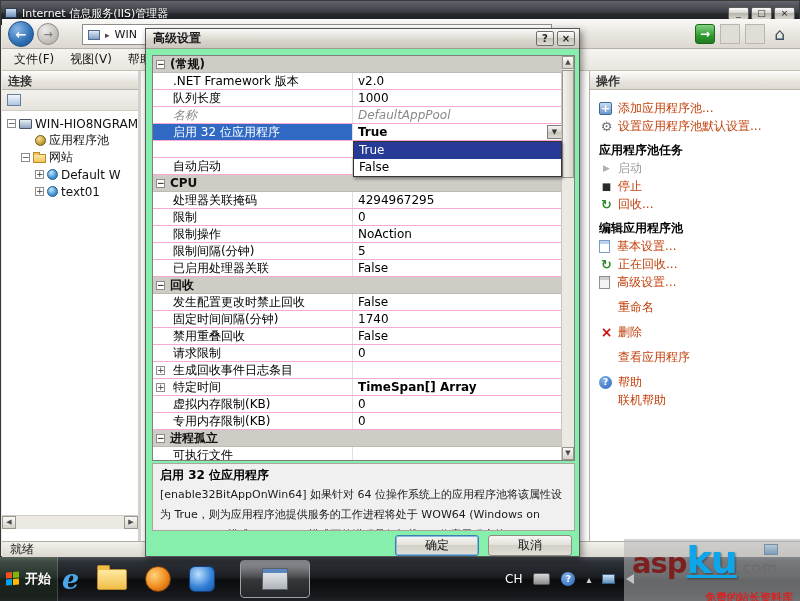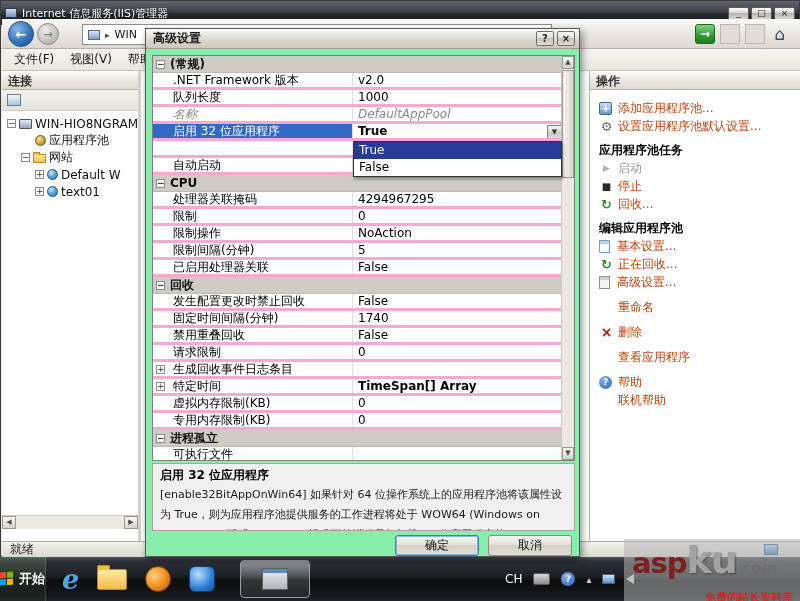--- a/index.html
+++ b/index.html
@@ -90,21 +90,21 @@
   .statusbar{position:absolute;left:1px;top:540px;width:798px;height:16px;background:linear-gradient(#f2f0eb,#dcd9d1);border-top:1px solid #b0ada5;display:flex;align-items:center;padding:0 8px;color:#222;}
   .status-net-icon{position:absolute;right:22px;top:2px;width:14px;height:11px;background:linear-gradient(#bfe0f8,#3d85c8);border:1px solid #2a5f96;}
 
   
   .dialog{position:absolute;left:145px;top:28px;width:435px;height:529px;background:#86efac;border:1px solid #565656;box-shadow:2px 3px 7px rgba(0,0,0,.45);z-index:10;}
   .dlg-titlebar{height:20px;background:linear-gradient(#fbfaf8,#d9d5cd 60%,#ccc8bf);border-bottom:1px solid #9e9b93;display:flex;align-items:center;padding:0 4px 0 7px;}
   .dlg-title{flex:1;font-weight:bold;font-size:12px;color:#1a1a1a;}
   .dlg-btn{width:18px;height:15px;margin-left:3px;background:linear-gradient(#fff,#dcd9d2 50%,#c6c3bb 50%,#dedbd4);border:1px solid #6e6e6e;border-radius:2px;font-size:10px;line-height:13px;text-align:center;color:#222;font-weight:bold;}
   .pgrid{position:absolute;left:6px;top:26px;width:423px;height:406px;border:1px solid #7f7f7f;background:#fff;overflow:hidden;}
   .grid-rows{position:absolute;left:0;top:0;width:410px;}
-  .grow{height:17px;display:flex;border-bottom:3px solid #f9a8d4;align-items:stretch;}
+  .grow{height:17px;display:flex;border-bottom:1px solid #f9a8d4;align-items:stretch;}
   .grow.cat{background:#cfccc5;border-bottom:1px solid #bdbab3;align-items:center;padding-left:3px;gap:5px;font-weight:bold;color:#111;}
   .lcell{width:200px;flex:none;display:flex;align-items:center;padding-left:3px;gap:4px;border-right:1px solid #e0e0e0;overflow:hidden;white-space:nowrap;}
   .slot{width:13px;flex:none;display:flex;align-items:center;}
   .vcell{flex:1;display:flex;align-items:center;padding-left:5px;overflow:hidden;white-space:nowrap;position:relative;}
   .grow.selected .lcell{background:#316ac5;color:#fff;}
   .muted{color:#8a8a8a;font-style:italic;}
   .boldv{font-weight:bold;}
   .combo-btn{position:absolute;right:1px;top:1px;width:15px;height:14px;background:linear-gradient(#f6f5f3,#dad7d0 50%,#c6c3bb 50%,#dedbd4);border:1px solid #7f7f7f;font-size:7px;line-height:12px;text-align:center;color:#333;}
   .combo-btn::before{content:"▼";}
   .vscroll{position:absolute;right:0;top:0;width:13px;height:100%;background:#ece9e2;border-left:1px solid #c9c6bf;}
@@ -117,21 +117,21 @@
   .dd-item.sel{background:#273a96;color:#fff;}
   .desc{position:absolute;left:6px;top:434px;width:423px;height:68px;border:1px solid #a8a59d;background:#f0f0f0;padding:3px 7px;overflow:hidden;}
   .desc-title{font-weight:bold;font-size:12px;margin-bottom:1px;color:#000;}
   .desc-text{font-size:11px;line-height:20px;color:#1a1a1a;}
   .dlg-buttons{position:absolute;left:0;top:506px;width:100%;display:flex;justify-content:flex-end;gap:9px;padding-right:7px;}
   .btn{width:84px;height:21px;background:linear-gradient(#f7f6f4,#e4e1da 45%,#d3d0c8 50%,#e1ded7);border:1px solid #8e8b83;border-radius:3px;font-size:12px;text-align:center;line-height:19px;color:#111;}
   .btn.default{border-color:#3c7fb1;box-shadow:inset 0 0 0 1px #86b9dd;}
 
   
   .taskbar{position:absolute;left:0;top:557px;width:800px;height:44px;background:linear-gradient(#4b5159,#2e3238 10%,#1a1d21 45%,#0a0c0e 52%,#16181b 88%,#20232  7);background:linear-gradient(#4b5159,#2e3238 10%,#1a1d21 45%,#0a0c0e 52%,#16181b 88%,#202327);}
-  .start-btn{position:absolute;left:0;top:0;height:44px;width:46px;display:flex;align-items:center;justify-content:center;gap:5px;color:#fff;font-weight:bold;font-size:13px;background:linear-gradient(rgba(120,160,110,.25),rgba(30,50,28,.25));border-right:1px solid rgba(255,255,255,.18);}
+  .start-btn{position:absolute;left:0;top:0;height:44px;width:58px;display:flex;align-items:center;justify-content:center;gap:5px;color:#fff;font-weight:bold;font-size:13px;background:linear-gradient(rgba(120,160,110,.25),rgba(30,50,28,.25));border-right:1px solid rgba(255,255,255,.18);}
   .start-flag-icon{width:14px;height:14px;display:grid;grid-template-columns:6px 6px;grid-template-rows:6px 6px;gap:1px;transform:skewY(-5deg);}
   .start-flag-icon i:nth-child(1){background:#f25022;} .start-flag-icon i:nth-child(2){background:#7fba00;}
   .start-flag-icon i:nth-child(3){background:#00a4ef;} .start-flag-icon i:nth-child(4){background:#ffb900;}
   .tb-icons{position:absolute;left:62px;top:0;height:44px;display:flex;align-items:center;gap:18px;}
   .ie-icon{color:#4aa7e8;font-size:27px;font-weight:bold;font-style:italic;font-family:"DejaVu Serif","Liberation Serif",serif;line-height:27px;}
   .ie-icon::before{content:"e";}
   .explorer-folder-icon{width:30px;height:21px;background:linear-gradient(#ffe9a2,#f0bd45);border:1px solid #b68c2c;border-radius:2px;position:relative;}
   .explorer-folder-icon::before{content:"";position:absolute;left:-1px;top:-5px;width:11px;height:4px;background:#f0bd45;border:1px solid #b68c2c;border-bottom:none;border-radius:2px 2px 0 0;}
   .browser-orange-icon{width:26px;height:26px;border-radius:50%;background:radial-gradient(circle at 35% 35%,#ffd27a,#f08a1d 55%,#a85410);border:1px solid #7c3d0a;}
   .messenger-icon{width:26px;height:26px;border-radius:6px;background:radial-gradient(circle at 35% 30%,#bfe0ff,#2f7fd6 60%,#1a55a0);border:1px solid #123d77;}
@@ -144,21 +144,21 @@
   .tray-help-icon::before{content:"?";}
   .chevron-up-icon{color:#cfcfcf;font-size:10px;}
   .chevron-up-icon::before{content:"▴";}
   .tray-display-icon{width:13px;height:10px;background:linear-gradient(#cfe4f5,#5e92c0);border:1px solid #3a5f84;}
   .tray-volume-icon{width:0;height:0;border-top:5px solid transparent;border-bottom:5px solid transparent;border-right:8px solid #d8d8d8;}
 
   
   .watermark{position:absolute;right:0;bottom:0;width:176px;height:62px;background:rgba(178,178,178,.55);z-index:40;padding:1px 7px 3px 8px;text-align:left;}
   .wm-brand{white-space:nowrap;line-height:40px;}
   .wm-asp{color:#7d1f1f;font-weight:bold;font-size:29px;letter-spacing:-1px;}
-  .wm-ku{color:#a3a3a3;font-weight:bold;font-size:38px;letter-spacing:-1px;text-shadow:1px 1px 2px rgba(0,0,0,.4);}
+  .wm-ku{color:#0ea5e9;font-weight:bold;font-size:38px;letter-spacing:-1px;text-shadow:1px 1px 2px rgba(0,0,0,.4);text-decoration:underline;}
   .wm-com{color:#6e6e6e;font-size:15px;font-weight:bold;}
   .wm-tagline{color:#d22626;font-size:11px;font-weight:bold;text-align:right;margin-top:1px;}
 </style>
 </head>
 <body>
 
 <div class="screen">
 
   <div class="window">
     <div class="titlebar">

